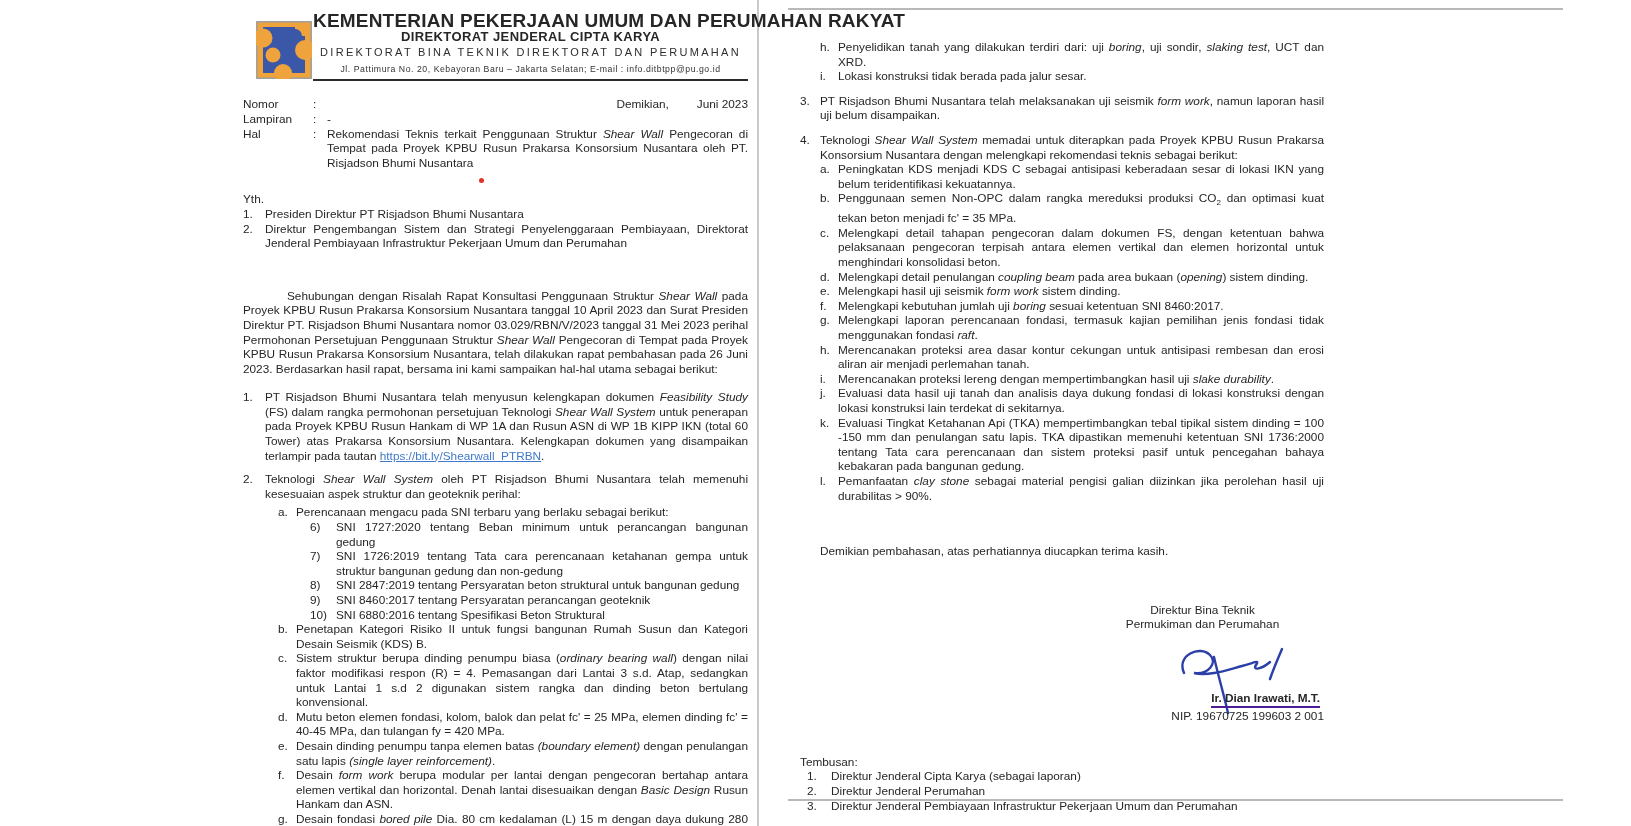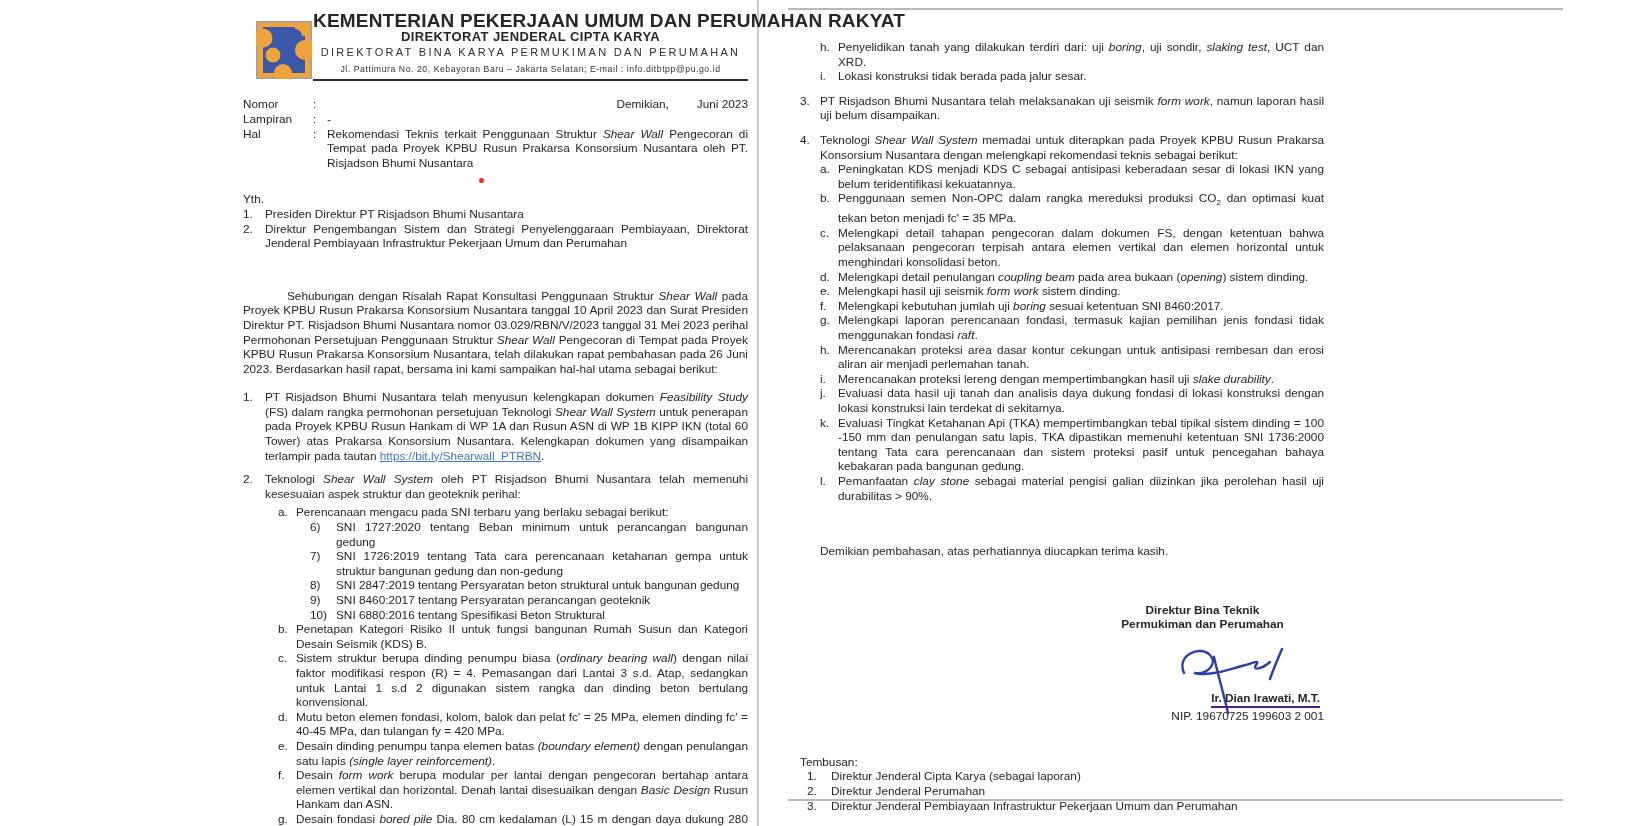--- a/index.html
+++ b/index.html
@@ -54,21 +54,21 @@
   .gap10{margin-top:10px;}
 
   .page-right .mk{flex:0 0 20px;}
   .page-right .sub{margin-left:20px;}
   .page-right .sub .mk{flex:0 0 18px;}
 
   .closing{margin-top:41px;margin-left:20px;}
 
   
   .sig{position:relative;margin-top:44px;margin-left:285px;width:235px;height:124px;}
-  .sig-title{text-align:center;font-weight:bold;}
+  .sig-title{text-align:center;}
   .sig-ink{position:absolute;right:10px;top:40px;pointer-events:none;}
   .sig-name{position:absolute;right:0;top:88px;font-weight:700;border-bottom:2px solid #4c1d95;padding-bottom:1px;white-space:nowrap;}
   .sig-nip{position:absolute;right:-4px;top:106px;white-space:nowrap;}
 
   .tembusan{margin-top:28px;}
   .tembusan .trow{display:flex;margin-left:7px;}
   .tembusan .trow .mk{flex:0 0 24px;}
 
   em{font-style:italic;}
   sub{font-size:8px;}
@@ -90,21 +90,21 @@
       <circle cx="7" cy="17" r="9.5" fill="#EFA33D"></circle>
       <circle cx="49" cy="29" r="10" fill="#EFA33D"></circle>
       <circle cx="27" cy="52" r="9" fill="#EFA33D"></circle>
       <rect x="39" y="6" width="10" height="9" fill="#EFA33D"></rect>
       <circle cx="39" cy="15" r="7" fill="#3A57A8"></circle>
       <circle cx="17" cy="34" r="7.5" fill="#EFA33D"></circle>
     </svg>
     <div class="hdr-text">
       <div class="h1">KEMENTERIAN PEKERJAAN UMUM DAN PERUMAHAN RAKYAT</div>
       <div class="h2">DIREKTORAT JENDERAL CIPTA KARYA</div>
-      <div class="h3">DIREKTORAT BINA KARYA PERMUKIMAN DAN PERUMAHAN</div>
+      <div class="h3">DIREKTORAT BINA TEKNIK DIREKTORAT DAN PERUMAHAN</div>
       <div class="h4">Jl. Pattimura No. 20, Kebayoran Baru – Jakarta Selatan; E-mail : info.ditbtpp@pu.go.id</div>
     </div>
   </div>
   <div class="hdr-rule"></div>
 
   <div class="meta">
     <div class="meta-row">
       <span class="meta-label">Nomor</span>
       <span class="meta-colon">:</span>
       <span></span>

